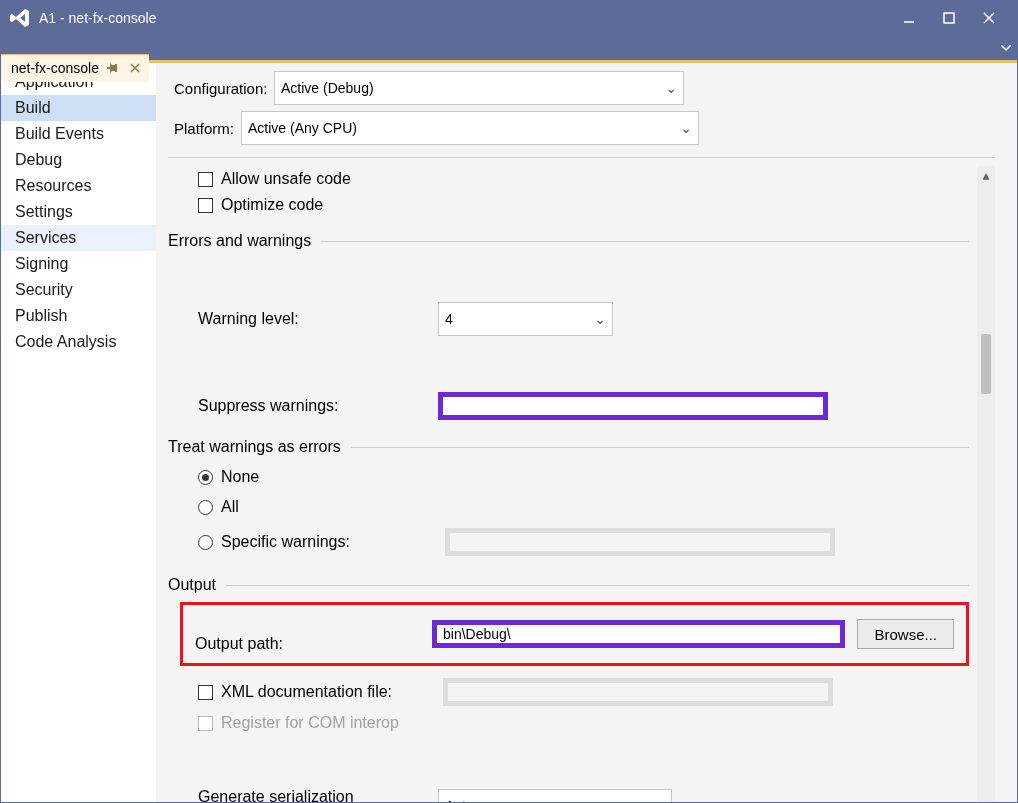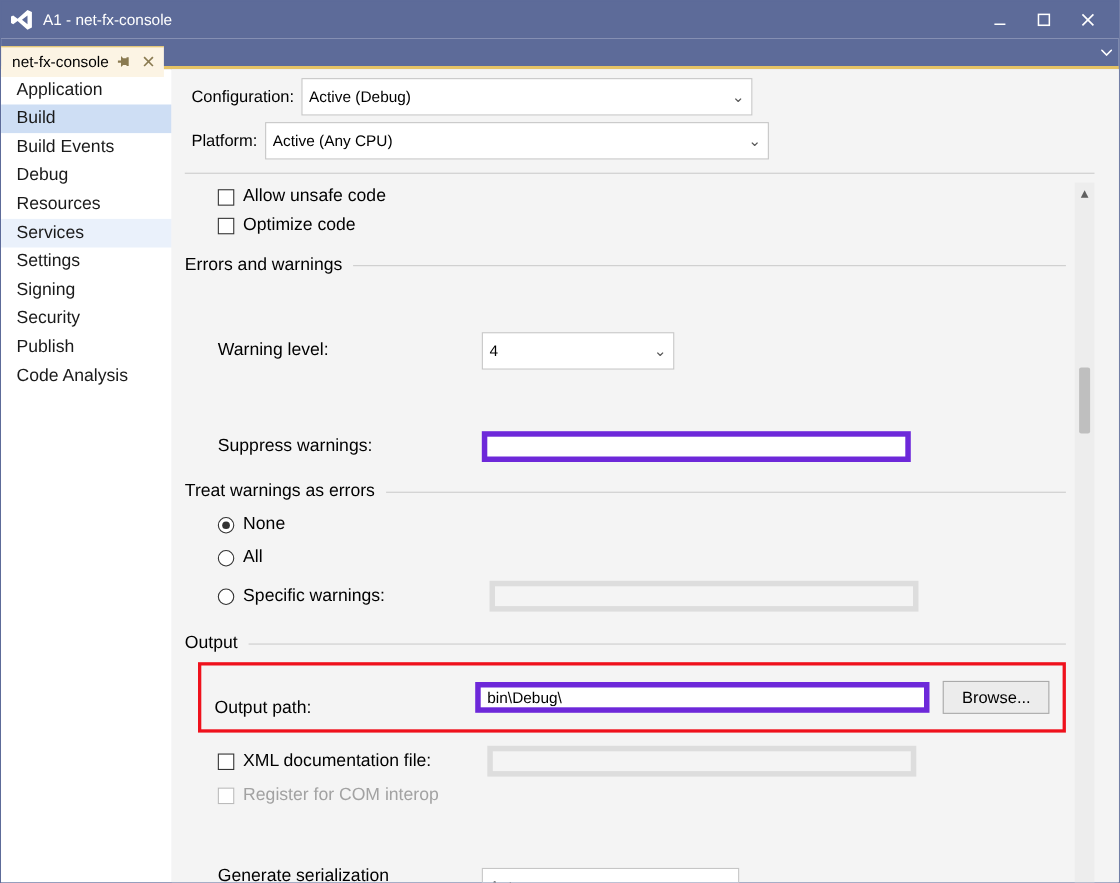--- a/index.html
+++ b/index.html
@@ -6,21 +6,21 @@
   html, body { margin:0; padding:0; font-family:"Segoe UI", Arial, sans-serif; font-size:14px; background:#fff; }
   .window { width:1018px; height:803px; border:1px solid #5d6b99; display:flex; flex-direction:column; background:#5d6b99; }
   .titlebar { height:34px; background:#5d6b99; color:#fff; display:flex; align-items:center; padding:0 8px; }
   .vs-icon { width:22px; height:22px; margin-right:8px; display:flex; align-items:center; justify-content:center; }
   .title-text { flex:1; font-size:14px; }
   .win-btns { display:flex; gap:0; }
   .win-btn { width:40px; height:28px; display:flex; align-items:center; justify-content:center; color:#fff; }
   .win-btn svg { display:block; }
   .client { flex:1; background:#fff; display:flex; flex-direction:column; min-height:0; }
   .tabbar { height:28px; background:#5d6b99; display:flex; align-items:center; border-bottom:3px solid #e5c365; }
-  .tab { background:#fcf4e4; height:28px; display:flex; align-items:center; padding:0 6px 0 10px; color:#000; gap:6px; position:relative; top:8px; border-top:1px solid #e5c365; }
+  .tab { background:#fcf4e4; height:28px; display:flex; align-items:center; padding:0 6px 0 10px; color:#000; gap:6px; position:relative; top:20px; border-top:1px solid #e5c365; }
   .tab .pin, .tab .close { width:16px; height:16px; display:flex; align-items:center; justify-content:center; color:#8a7a50; }
   .tab-spacer { flex:1; }
   .tab-chevron { width:22px; height:28px; display:flex; align-items:center; justify-content:center; color:#fff; }
   .body { flex:1; display:flex; min-height:0; }
   .sidebar { width:155px; background:#fff; display:flex; flex-direction:column; padding-top:6px; }
   .side-item { padding:4px 14px; color:#1a1a1a; cursor:default; font-size:16px; }
   .side-item.selected { background:#cedef4; }
   .side-item.hover { background:#eaf1fb; }
   .content-wrap { flex:1; display:flex; background:#eeeef2; min-width:0; }
   .content { flex:1; background:#f4f4f4; padding:8px 22px 12px 12px; overflow:hidden; display:flex; flex-direction:column; min-width:0; }
@@ -113,22 +113,22 @@
         </div>
     </div>
 
     <div class="body">
       <div class="sidebar">
         <div class="side-item">Application</div>
         <div class="side-item selected">Build</div>
         <div class="side-item">Build Events</div>
         <div class="side-item">Debug</div>
         <div class="side-item">Resources</div>
+        <div class="side-item">Settings</div>
         <div class="side-item hover">Services</div>
-        <div class="side-item">Settings</div>
         <div class="side-item">Signing</div>
         <div class="side-item">Security</div>
         <div class="side-item">Publish</div>
         <div class="side-item">Code Analysis</div>
       </div>
 
       <div class="content-wrap">
         <div class="content">
           <div class="toprow">
             <label>Configuration:</label>

